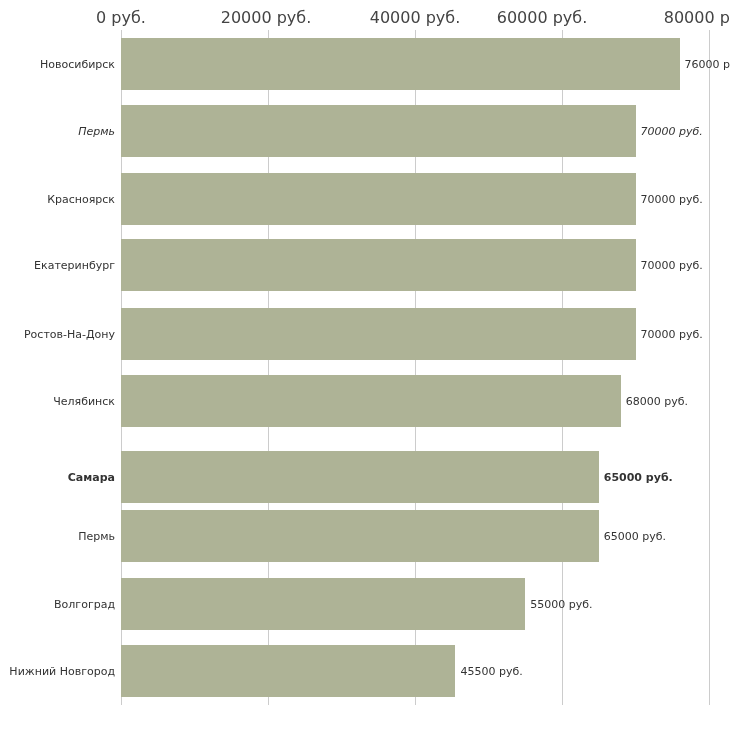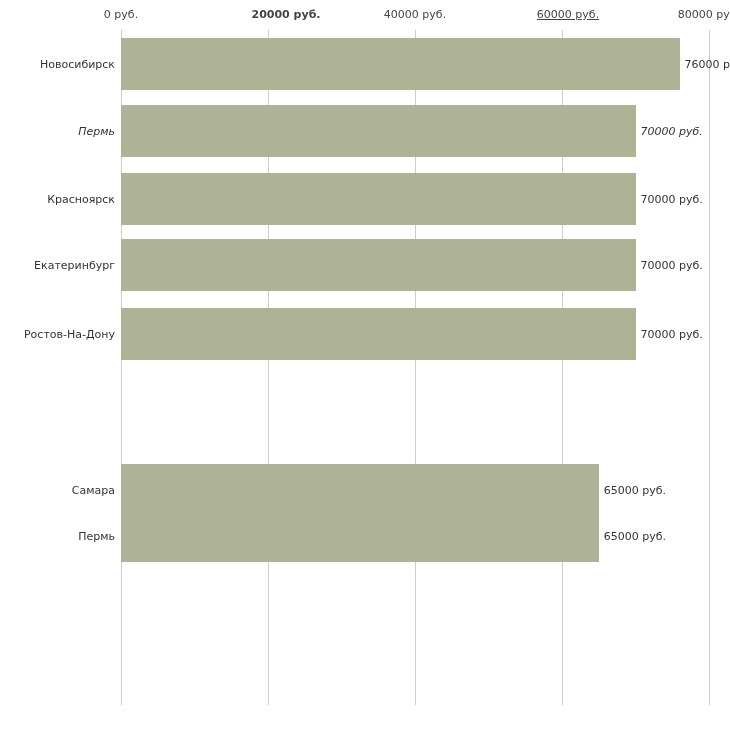--- a/index.html
+++ b/index.html
@@ -39,21 +39,21 @@
   .axis-labels {
     position: absolute;
     left: 0;
     top: 0;
     width: 730px;
     height: 30px;
   }
   .axis-tick-label {
     position: absolute;
     top: 8px;
-    font-size: 11px;
+    font-size: 16px;
     color: #444444;
     white-space: nowrap;
     transform: translateX(-50%);
   }
 
   .rows {
     position: absolute;
     left: 0;
     top: 30px;
     width: 652px;
@@ -93,23 +93,23 @@
     padding-left: 5px;
   }
 </style>
 </head>
 <body>
 
 <div id="chart-root">
 
   <div class="axis-labels">
       <div class="axis-tick-label" style="left: 121px;">0 руб.</div>
-      <div class="axis-tick-label" style="left: 286px; font-weight: bold;">20000 руб.</div>
+      <div class="axis-tick-label" style="left: 266px;">20000 руб.</div>
       <div class="axis-tick-label" style="left: 415px;">40000 руб.</div>
-      <div class="axis-tick-label" style="left: 568px; text-decoration: underline;">60000 руб.</div>
+      <div class="axis-tick-label" style="left: 542px;">60000 руб.</div>
       <div class="axis-tick-label" style="left: 709px;">80000 руб.</div>
     </div>
 
   <div class="plot-area">
     <div class="gridlines">
         <div class="grid-line" style="left: 0px; background: rgb(204, 204, 204);"></div>
         <div class="grid-line" style="left: 147px; background: rgb(204, 204, 204);"></div>
         <div class="grid-line" style="left: 294px; background: rgb(204, 204, 204);"></div>
         <div class="grid-line" style="left: 441px; background: rgb(204, 204, 204);"></div>
         <div class="grid-line" style="left: 588px; background: rgb(204, 204, 204);"></div>
@@ -135,25 +135,40 @@
       <div class="row" style="top: 201px; height: 67.5px;">
         <div class="row-label">Екатеринбург</div>
         <div class="bar" style="width: 514.5px; background: rgb(174, 179, 150);"></div>
         <div class="bar-value" style="left: 635.5px;">70000 руб.</div>
       </div>
       <div class="row" style="top: 270px; height: 67.5px;">
         <div class="row-label">Ростов-На-Дону</div>
         <div class="bar" style="width: 514.5px; background: rgb(174, 179, 150);"></div>
         <div class="bar-value" style="left: 635.5px;">70000 руб.</div>
       </div>
-      <div class="row" style="top: 426px; height: 67.5px;">
+      <div class="row" style="top: 337.5px; height: 67.5px;">
+        <div class="row-label">Челябинск</div>
+        <div class="bar" style="width: 499.8px; background: rgb(174, 179, 150);"></div>
+        <div class="bar-value" style="left: 620.8px;">68000 руб.</div>
+      </div>
+      <div class="row" style="top: 413px; height: 67.5px; font-weight: bold;">
         <div class="row-label">Самара</div>
         <div class="bar" style="width: 477.75px; background: rgb(174, 179, 150);"></div>
         <div class="bar-value" style="left: 598.75px;">65000 руб.</div>
       </div>
       <div class="row" style="top: 472.5px; height: 67.5px;">
         <div class="row-label">Пермь</div>
         <div class="bar" style="width: 477.75px; background: rgb(174, 179, 150);"></div>
         <div class="bar-value" style="left: 598.75px;">65000 руб.</div>
       </div>
+      <div class="row" style="top: 540px; height: 67.5px;">
+        <div class="row-label">Волгоград</div>
+        <div class="bar" style="width: 404.25px; background: rgb(174, 179, 150);"></div>
+        <div class="bar-value" style="left: 525.25px;">55000 руб.</div>
+      </div>
+      <div class="row" style="top: 607.5px; height: 67.5px;">
+        <div class="row-label">Нижний Новгород</div>
+        <div class="bar" style="width: 334.425px; background: rgb(174, 179, 150);"></div>
+        <div class="bar-value" style="left: 455.425px;">45500 руб.</div>
+      </div>
     </div>
 
 </div>
 
 </body></html>

